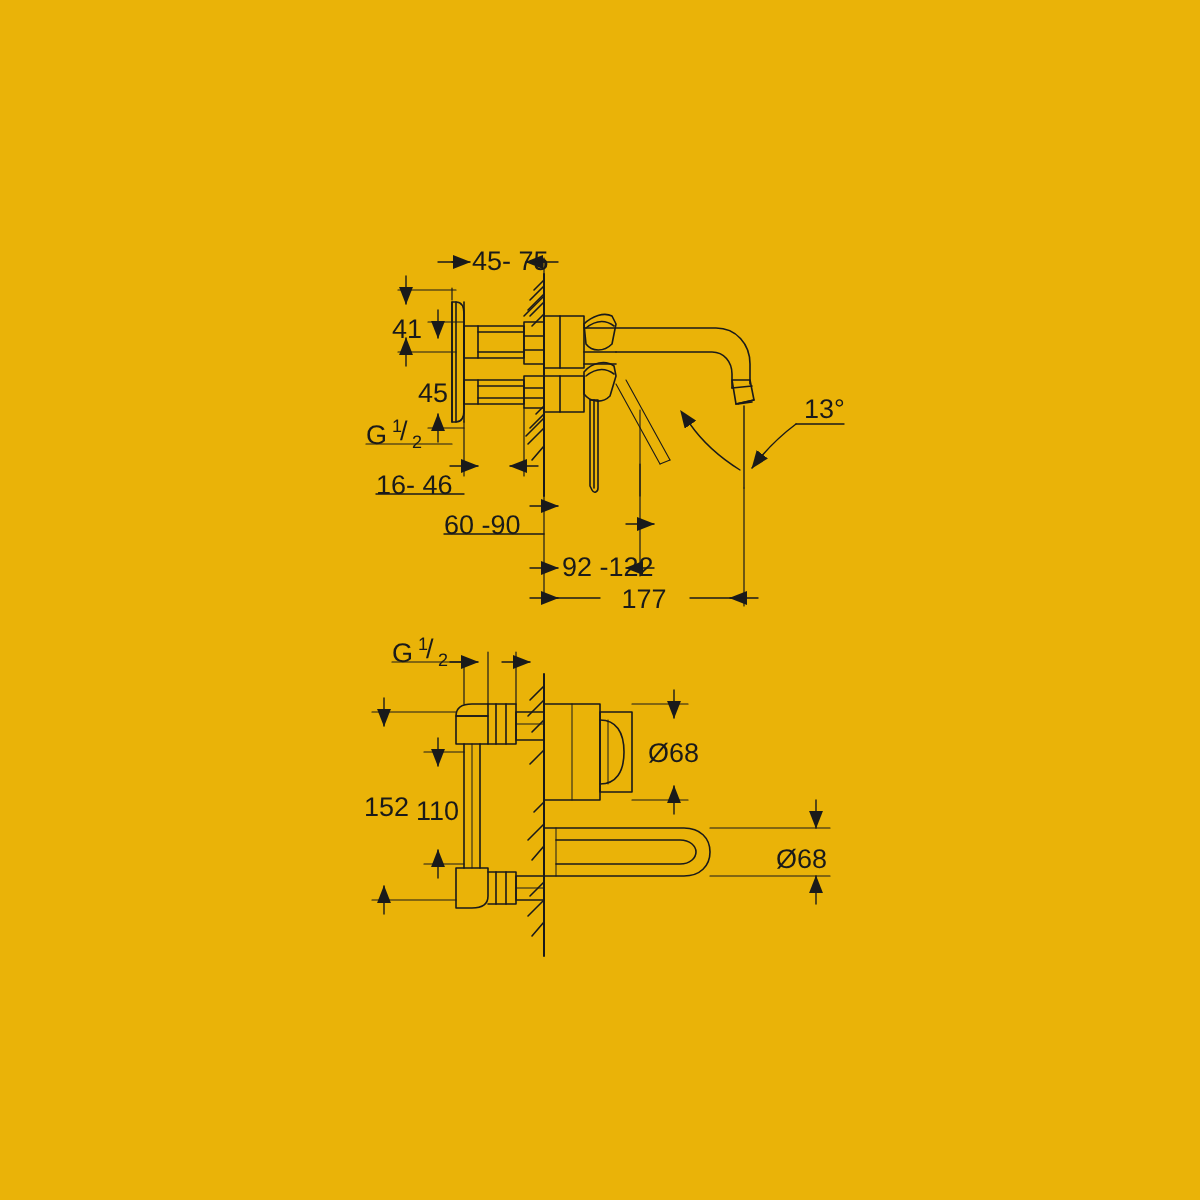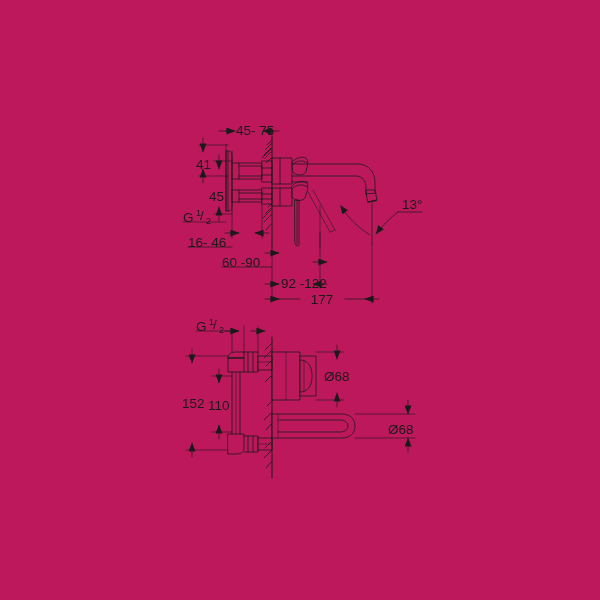--- a/index.html
+++ b/index.html
@@ -4,21 +4,21 @@
 <style>
   html, body {
     margin: 0;
     padding: 0;
     background: #ffffff;
   }
   #canvas {
     position: relative;
     width: 600px;
     height: 600px;
-    background: #be185d;
+    background: #eab308;
     font-family: "Liberation Sans", sans-serif;
     overflow: hidden;
   }
   svg { display: block; }
   .dimtext {
     font-family: "Liberation Sans", sans-serif;
     font-size: 13.5px;
     fill: #1a1a1a;
   }
   .dimtext-sm {

